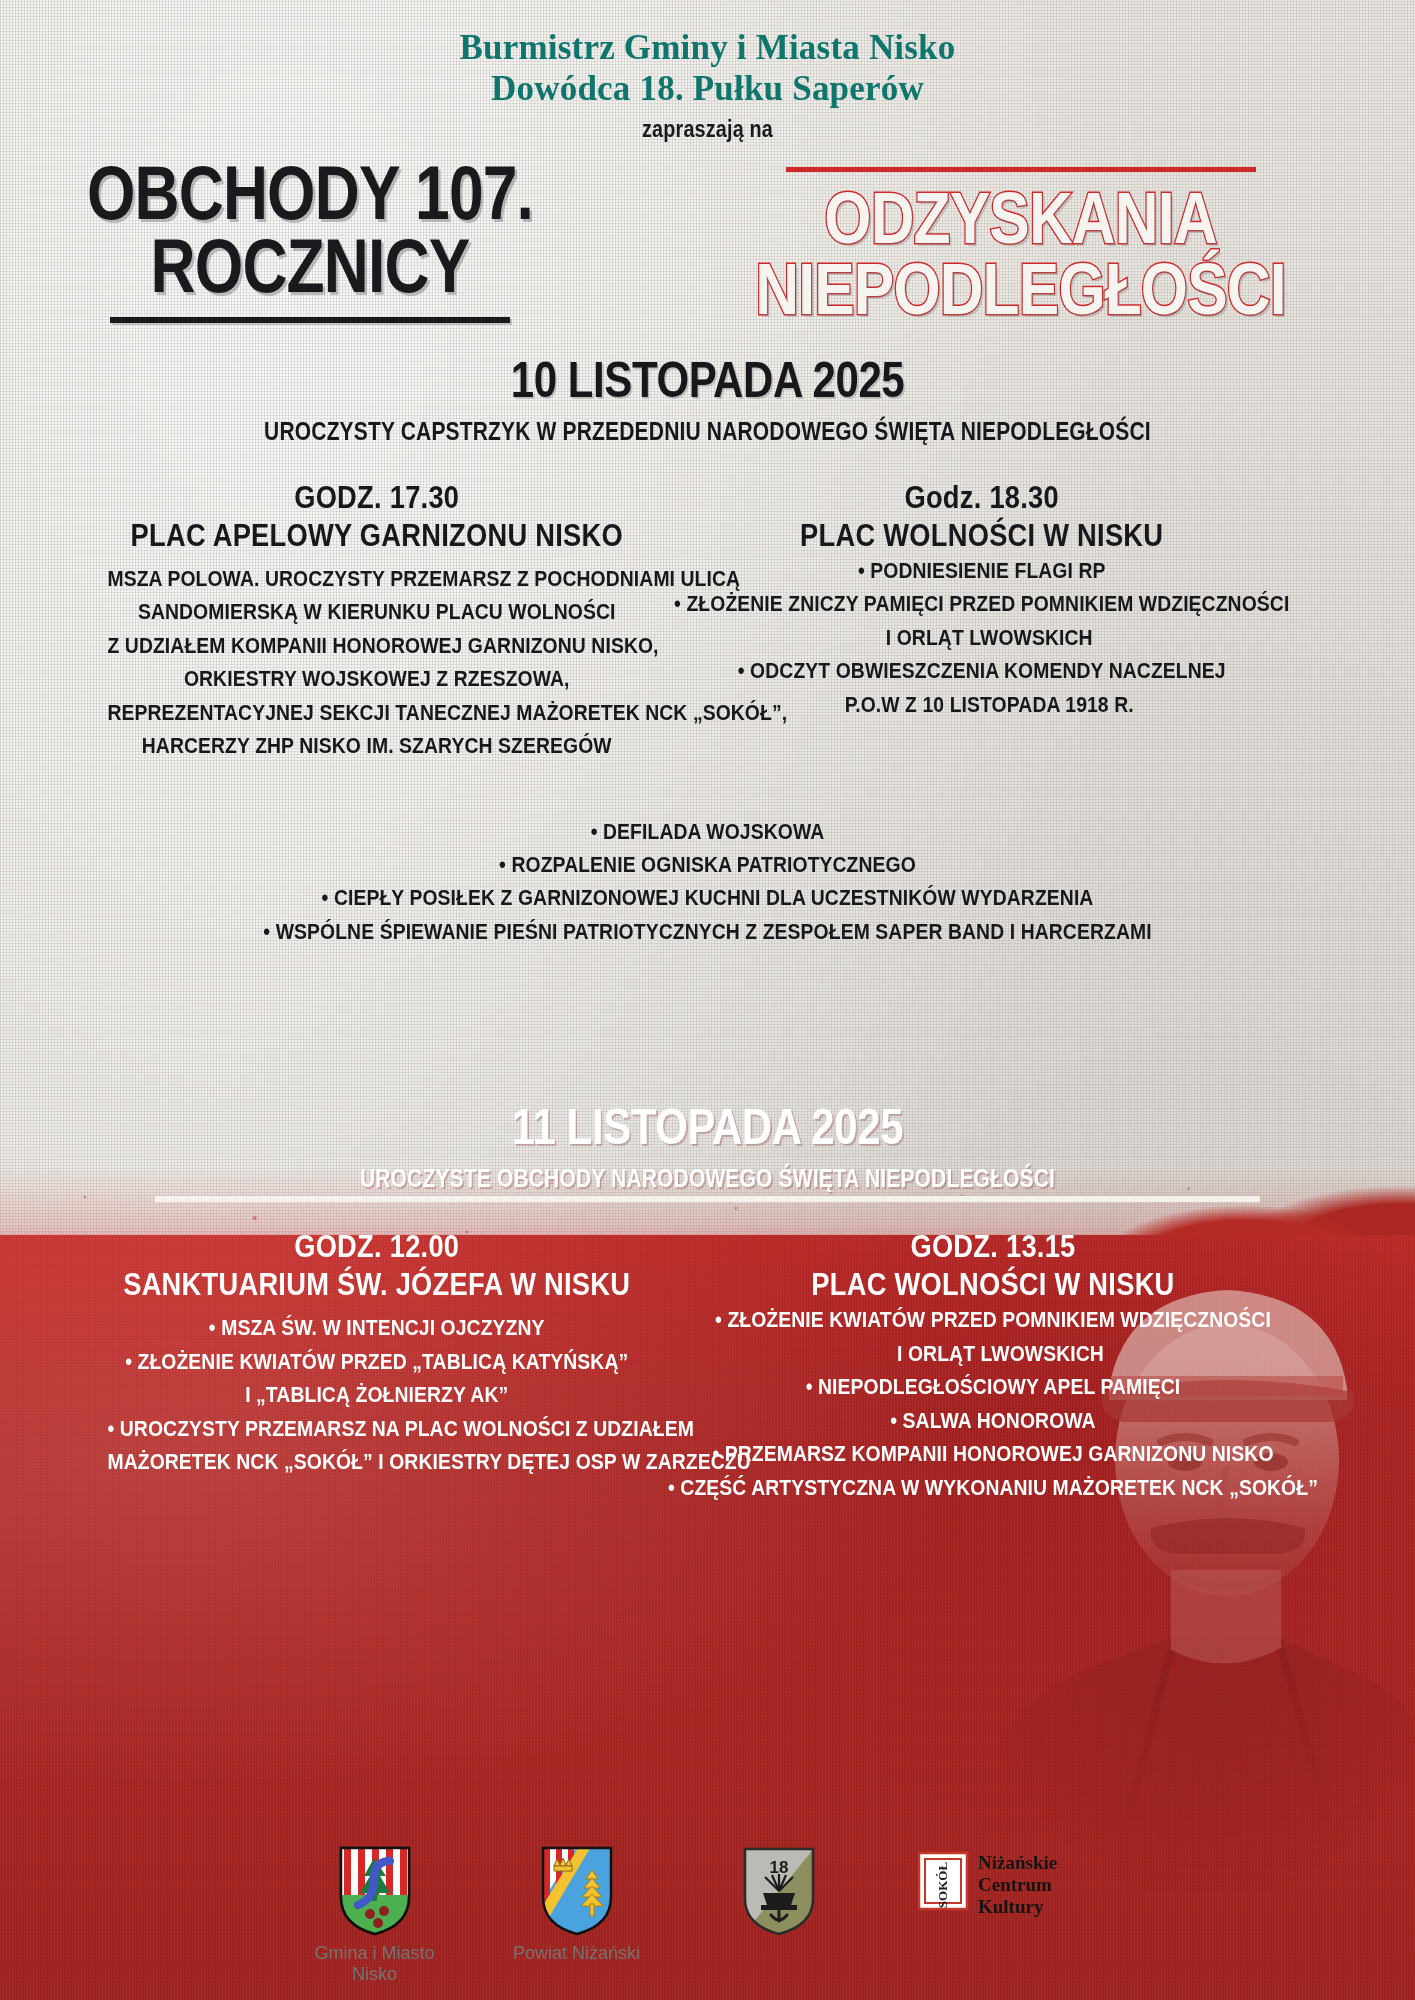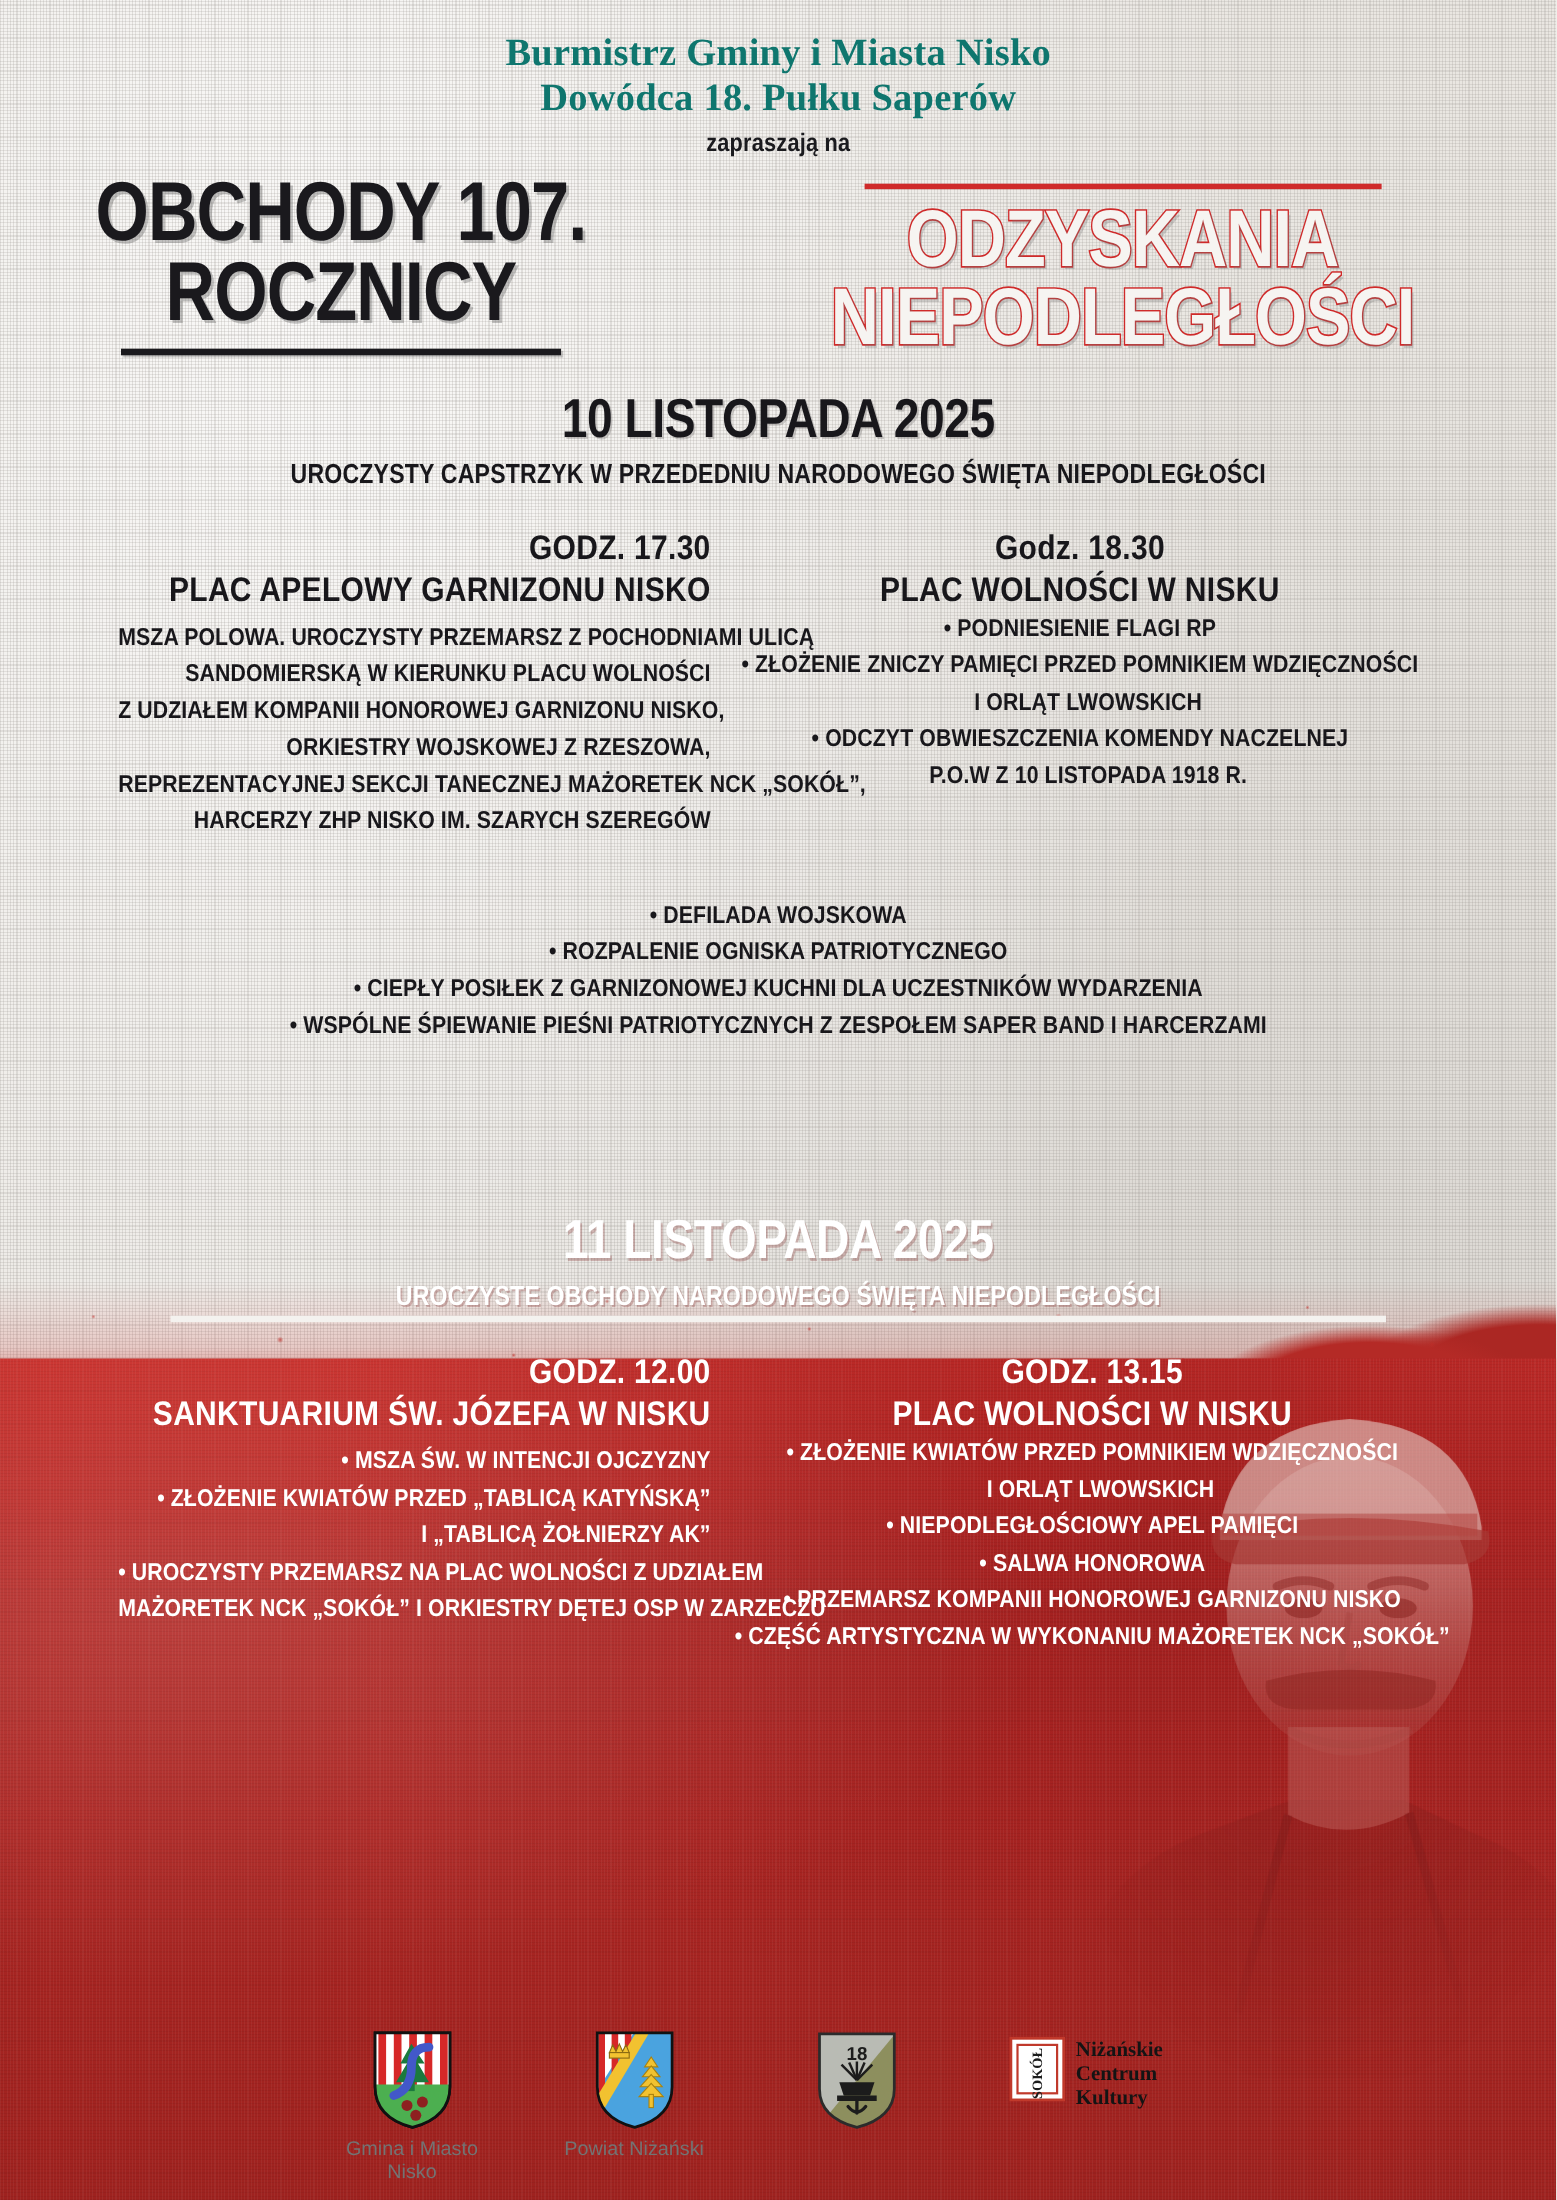--- a/index.html
+++ b/index.html
@@ -208,21 +208,21 @@
     margin-top: 8px;
     letter-spacing: .2px;
   }
 
   .cols {
     display: flex;
     margin-top: 34px;
     padding: 0 34px;
     gap: 22px;
   }
-  .col-left { width: 612px; text-align: right; }
+  .col-left { width: 612px; text-align: center; }
   .col-right { flex: 1; text-align: center; }
 
   .slot-time {
     font-size: 31px;
     font-weight: bold;
     color: #18171b;
     transform: scaleX(.88);
     letter-spacing: .3px;
   }
   .col-left .slot-time { transform-origin: right center; }

